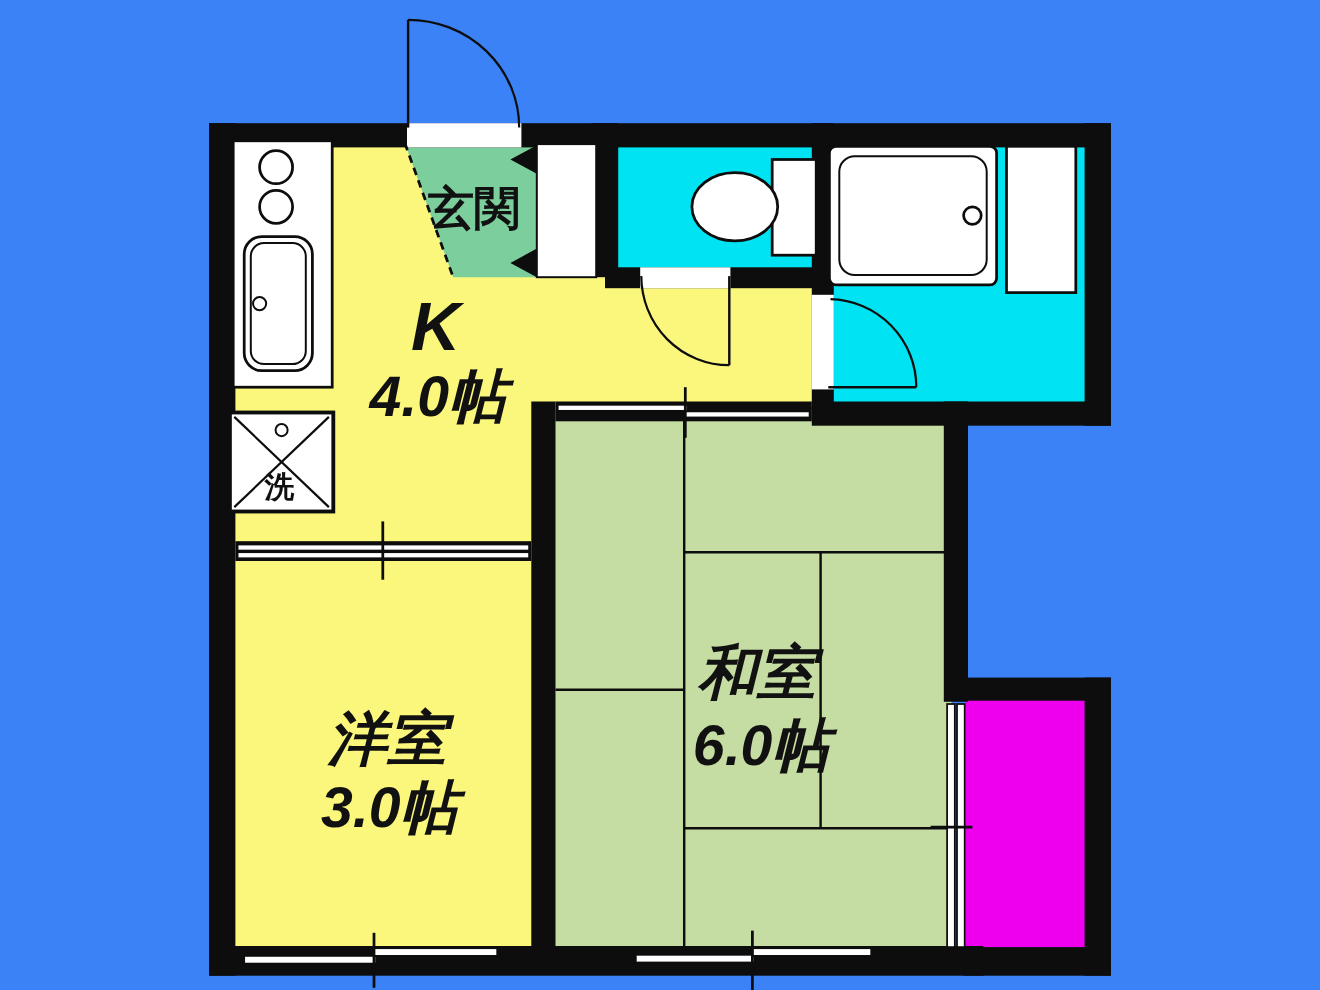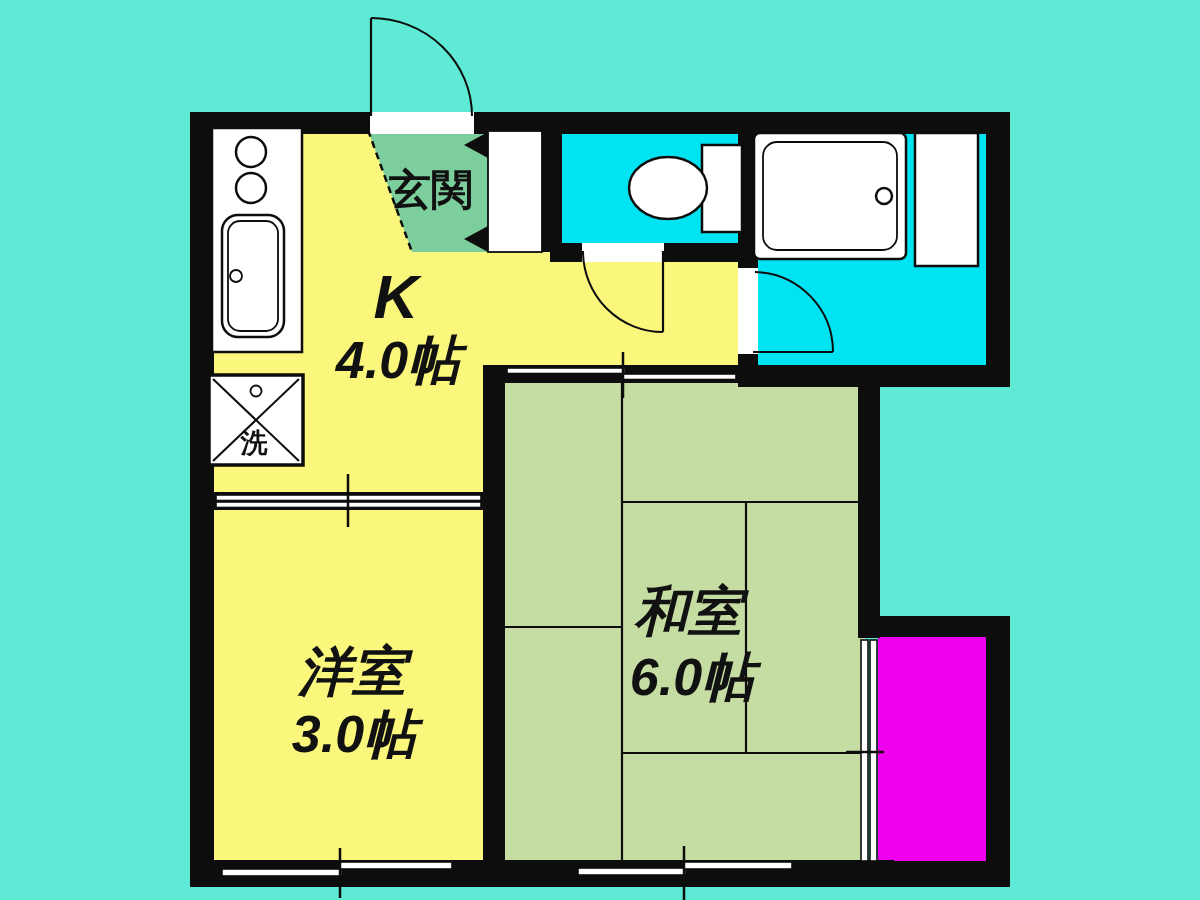--- a/index.html
+++ b/index.html
@@ -1,16 +1,16 @@
 <!DOCTYPE html>
 <html><head>
 <meta charset="utf-8">
 <style>
   html,body{margin:0;padding:0;background:#fff;}
-  #stage{position:relative;width:1200px;height:900px;background:#5eead4;overflow:hidden;}
+  #stage{position:relative;width:1200px;height:900px;background:#3b82f6;overflow:hidden;}
   #plan{position:absolute;left:0;top:0;}
   text{font-family:"Liberation Sans","DejaVu Sans",sans-serif;fill:#111;font-weight:bold;text-anchor:middle;}
   .it{font-style:italic;}
   .wall{fill:#0d0d0d;}
   .fx{fill:#ffffff;stroke:#0d0d0d;stroke-width:2.5;}
   .fx-thin{fill:#ffffff;stroke:#0d0d0d;stroke-width:1.8;}
   .ln{stroke:#0d0d0d;stroke-width:2.5;fill:none;}
   .tatami{stroke:#0d0d0d;stroke-width:2.2;fill:none;}
   .strip{fill:#ffffff;stroke:#0d0d0d;stroke-width:1.6;}
   .open{fill:#ffffff;}

